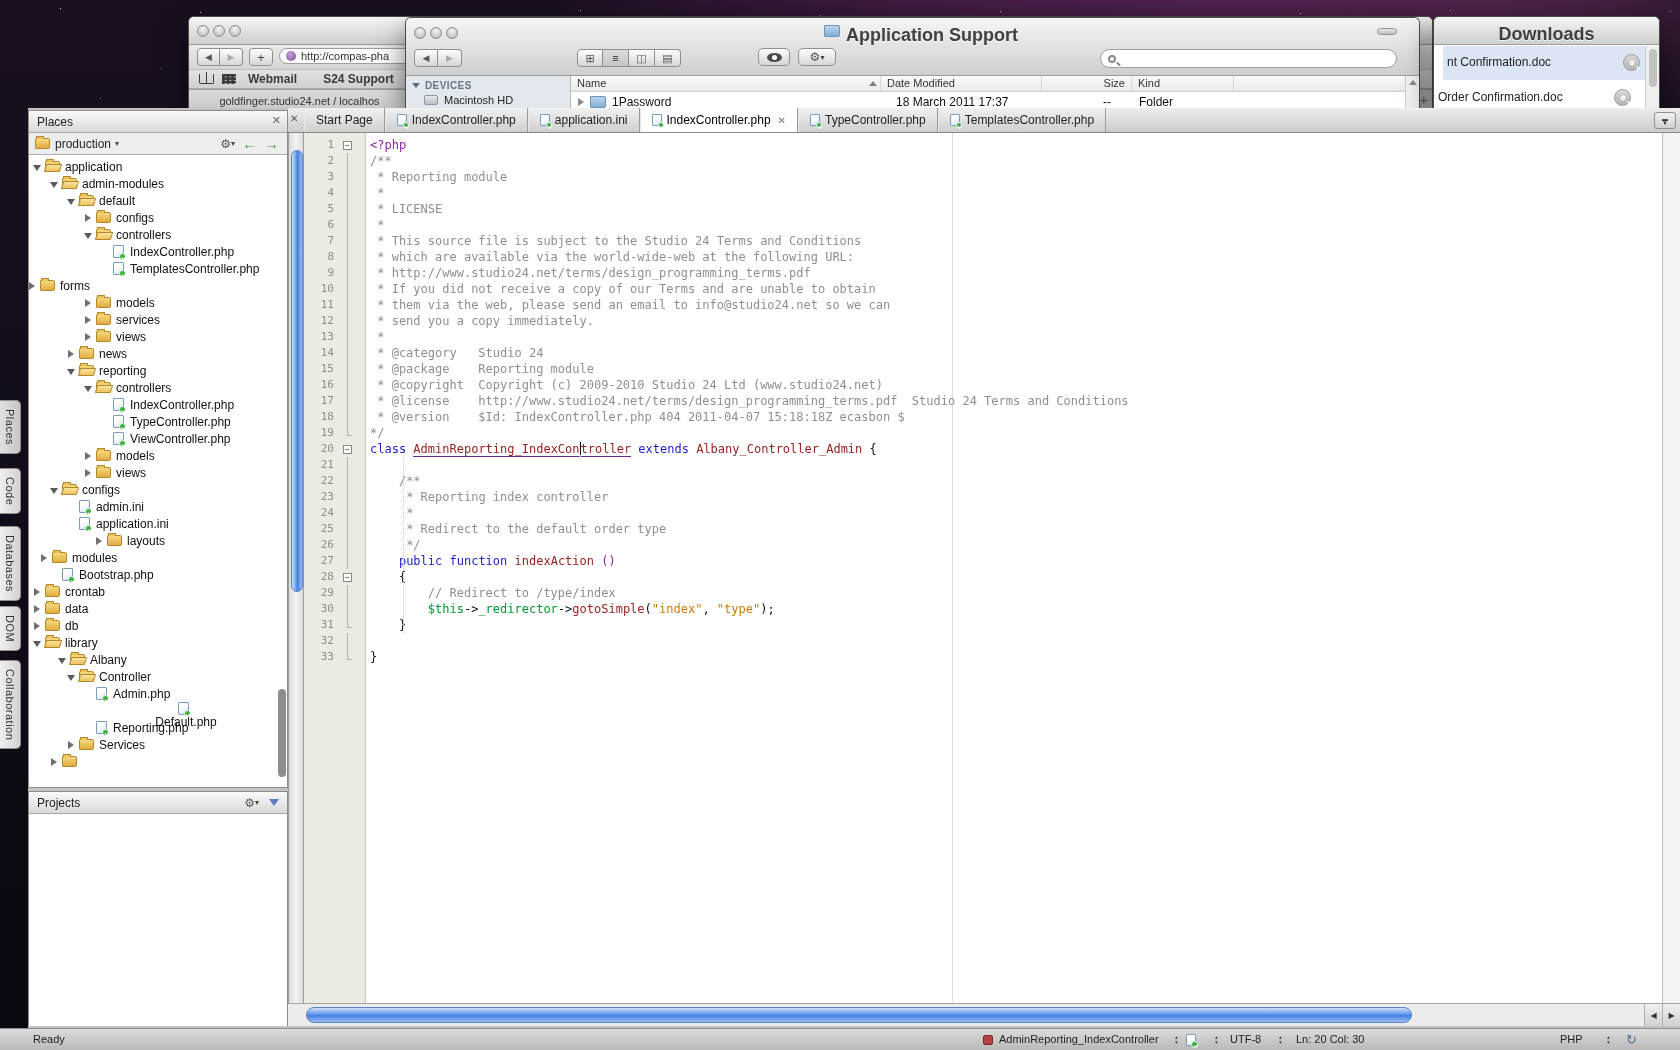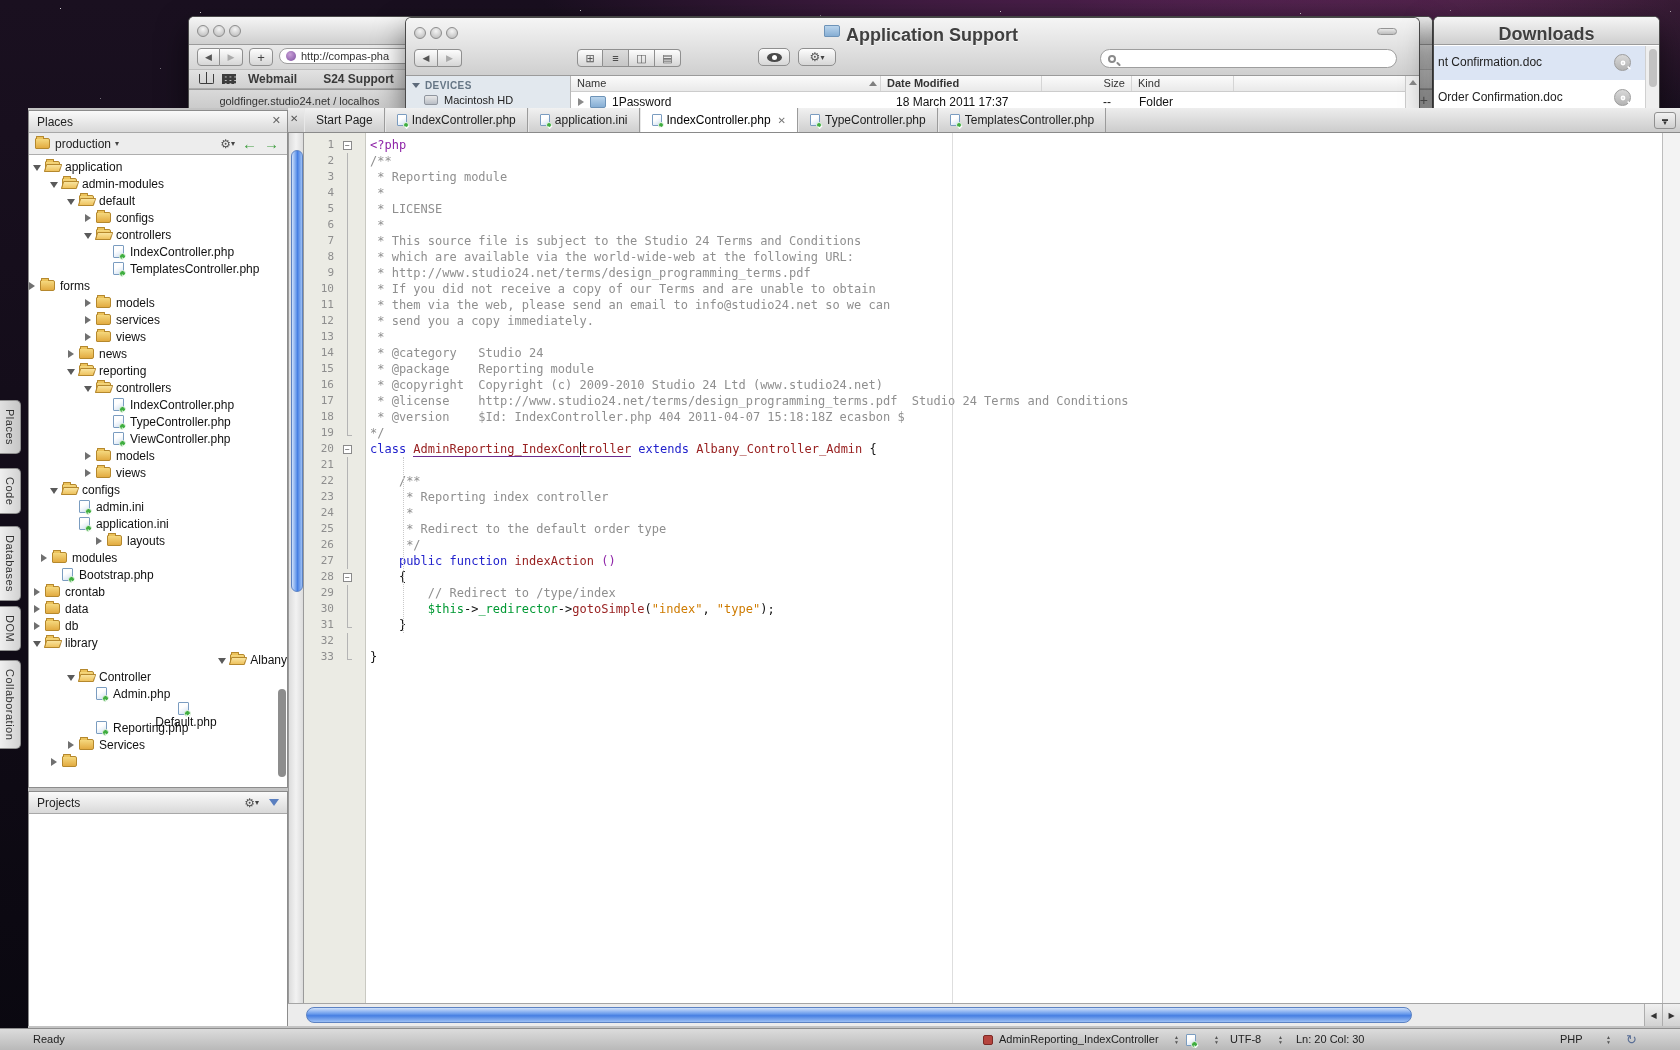--- a/index.html
+++ b/index.html
@@ -187,21 +187,21 @@
     </div>
     <div style="position:absolute;left:18px;top:18px;display:flex;align-items:center;gap:6px">
       <span style="width:14px;height:10px;background:linear-gradient(#e8e8e8,#b9bec6);border:1px solid #8f959e;border-radius:2px"></span>
       <span style="font-size:11px;color:#222">Macintosh HD</span>
     </div>
   </div>
 
   <div style="position:absolute;left:165px;top:58px;width:850px;height:35px;background:#fff">
     <div id="finder-cols" style="position:absolute;left:0;top:0;width:100%;height:16px;background:linear-gradient(#fbfbfb,#e9e9e9);border-bottom:1px solid #ccc;display:flex">
         <div class="colhdr" style="width: 310px; border-right: 1px solid rgb(213, 213, 213); padding: 1px 6px;">Name</div>
-        <div class="colhdr" style="width: 161px; border-right: 1px solid rgb(213, 213, 213); padding: 1px 6px; font-weight: bold;">Date Modified</div>
+        <div class="colhdr" style="width: 161px; border-right: 1px solid rgb(213, 213, 213); padding: 1px 6px;">Date Modified</div>
         <div class="colhdr" style="width: 90px; border-right: 1px solid rgb(213, 213, 213); padding: 1px 6px; text-align: right;">Size</div>
         <div class="colhdr" style="width: 102px; border-right: 1px solid rgb(213, 213, 213); padding: 1px 6px;">Kind</div>
         <div class="colhdr" style="width: 185px;"></div>
       </div>
     <div class="tri-up" style="position:absolute;left:298px;top:5px;border-bottom-color:#7e7e7e"></div>
     <div style="position:absolute;left:0;top:16px;width:100%;height:19px;display:flex;align-items:center">
       <span style="margin-left:7px;width:0;height:0;border-left:6px solid #8a8a8a;border-top:4px solid transparent;border-bottom:4px solid transparent"></span>
       <span style="margin-left:6px;width:16px;height:12px;background:linear-gradient(#b9d4ec,#86aed4);border:1px solid #6d93b8;border-radius:1px 2px 2px 1px"></span>
       <span style="margin-left:6px;font-size:12px;color:#111">1Password</span>
       <span style="position:absolute;left:325px;font-size:12px;color:#111">18 March 2011 17:37</span>
@@ -212,21 +212,21 @@
   <div style="position:absolute;right:0;top:58px;width:14px;height:35px;background:#f2f2f2;border-left:1px solid #ccc">
     <div class="tri-up" style="margin:4px auto 0"></div>
   </div>
 </div>
 
 <div class="win" id="downloads" style="left:1433px;top:16px;width:227px;height:94px;background:#fff">
   <div class="tbar" style="height:28px">
     <span class="wtitle" style="left:50%;transform:translateX(-50%);top:7px">Downloads</span>
   </div>
   <div id="dl-items" style="position:absolute;left:0;top:29px;width:213px;height:65px">
-      <div class="dlrow" style="top: 0px; background: rgb(220, 229, 244);">
+      <div class="dlrow" style="top: 0px; background: rgb(220, 229, 244); margin-left: 9px;">
         <span style="position: absolute; left: 4px; top: 9px; white-space: nowrap;">nt Confirmation.doc</span>
         <span class="dlmag">
           <span class="mag"></span>
         </span>
       </div>
       <div class="dlrow" style="top: 35px;">
         <span style="position: absolute; left: 4px; top: 9px; white-space: nowrap;">Order Confirmation.doc</span>
         <span class="dlmag">
           <span class="mag"></span>
         </span>
@@ -418,21 +418,21 @@
         <div class="trow" style="padding-left: 5px;">
           <span class="arr"></span>
           <span class="dicon"></span>
           <span class="tlabel">db</span>
         </div>
         <div class="trow" style="padding-left: 5px;">
           <span class="arr exp"></span>
           <span class="dicon open"></span>
           <span class="tlabel">library</span>
         </div>
-        <div class="trow" style="padding-left: 30px; justify-content: flex-end;">
+        <div class="trow" style="padding-left: 30px;">
           <span class="arr exp"></span>
           <span class="dicon open"></span>
           <span class="tlabel">Albany</span>
         </div>
         <div class="trow" style="padding-left: 39px;">
           <span class="arr exp"></span>
           <span class="dicon open"></span>
           <span class="tlabel">Controller</span>
         </div>
         <div class="trow" style="padding-left: 56px;">

